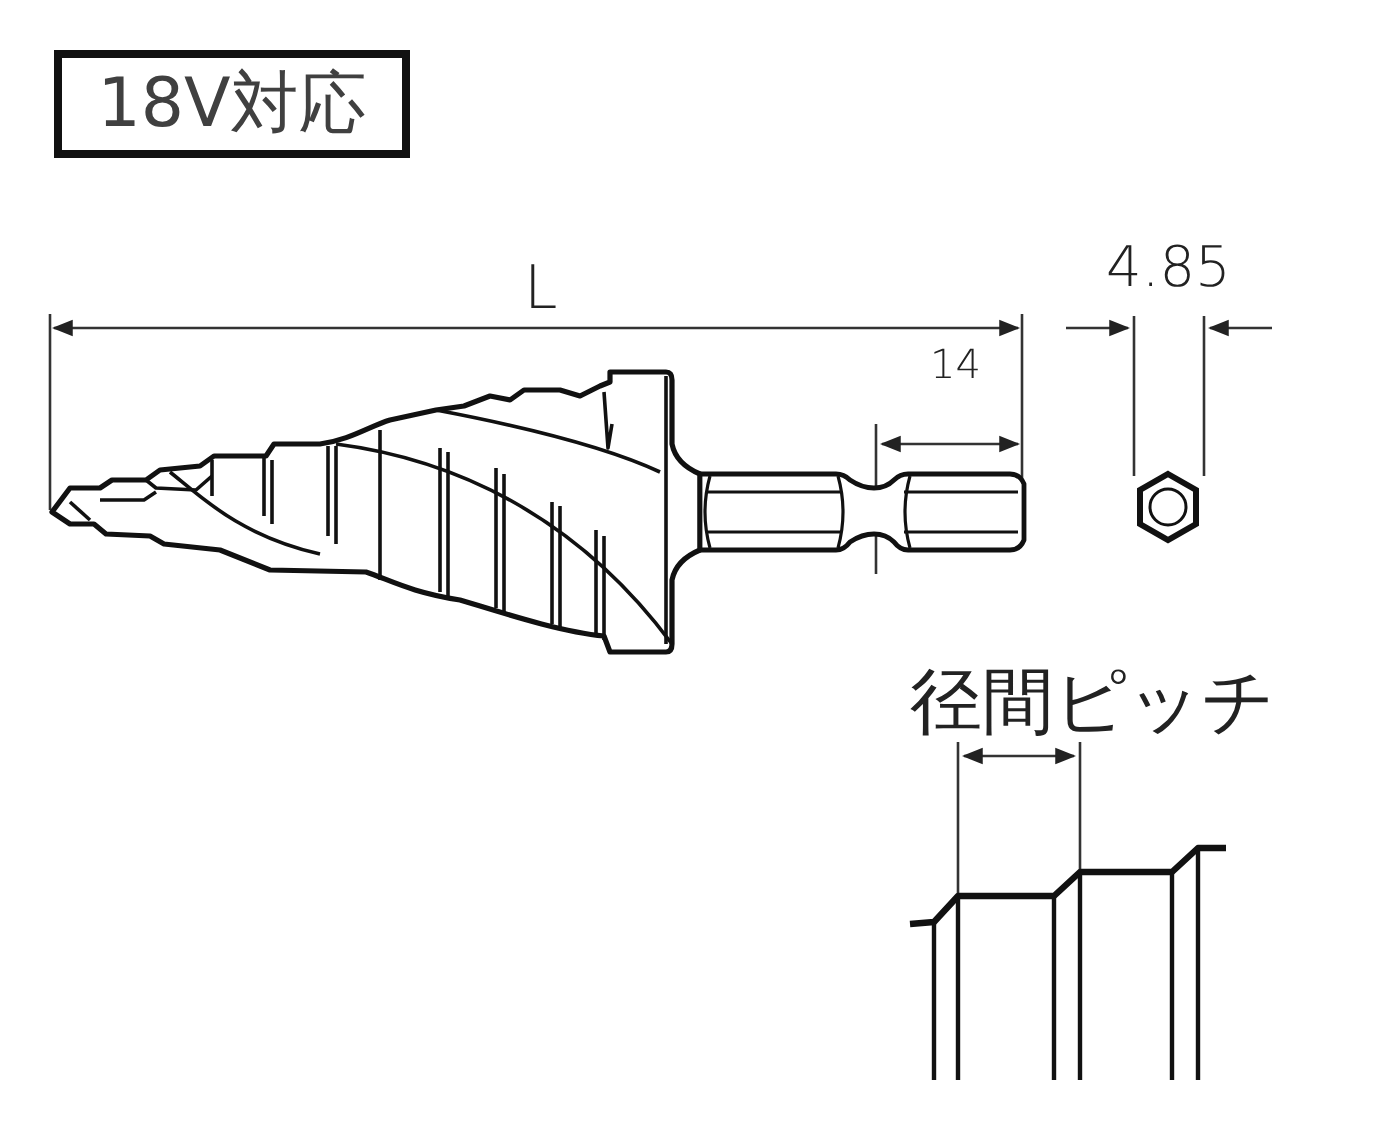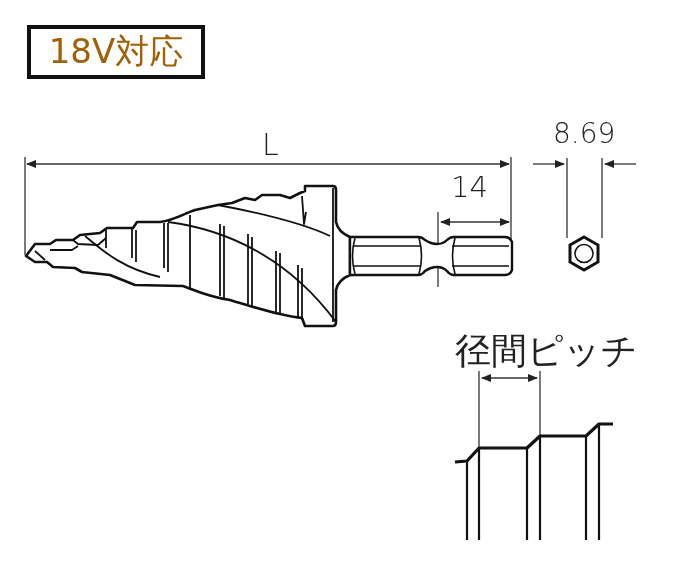--- a/index.html
+++ b/index.html
@@ -1,25 +1,25 @@
 <!DOCTYPE html>
 <html><head>
 <meta charset="utf-8">
 <style>
   html, body { margin: 0; padding: 0; background: #ffffff; }
   body { width: 687px; height: 570px; position: relative; overflow: hidden;
          font-family: "DejaVu Sans", sans-serif; color: #1a1a1a; }
   .badge { position: absolute; left: 27px; top: 25px; width: 178px; height: 54px;
            border: 4px solid #111; box-sizing: border-box; display: flex;
            align-items: center; justify-content: center;
-           font-family: "DejaVu Sans", sans-serif; font-size: 34px; letter-spacing: 0px; color: #a16207; }
+           font-family: "DejaVu Sans", sans-serif; font-size: 34px; letter-spacing: 0px; color: #404040; }
   svg.drawing { position: absolute; left: 0; top: 0; }
   .lbl { position: absolute; font-family: "DejaVu Sans", sans-serif; color: #222; font-weight: 300; }
   .lbl-L { left: 262px; top: 127px; font-size: 30px; }
-  .lbl-14 { left: 451px; top: 170px; font-size: 29px; }
+  .lbl-14 { left: 465px; top: 170px; font-size: 20px; }
   .lbl-635 { left: 553px; top: 117px; font-size: 28px; }
   .lbl-pitch { left: 455px; top: 327px; font-size: 36px; }
 </style>
 </head>
 <body>
 
 <div class="badge">
   <span>18V対応</span>
 </div>
 
@@ -119,14 +119,14 @@
       <line x1="527" y1="448" x2="527" y2="540"></line>
       <line x1="540" y1="436" x2="540" y2="540"></line>
       <line x1="586" y1="436" x2="586" y2="540"></line>
       <line x1="599" y1="424" x2="599" y2="540"></line>
     </g>
   </g>
 </svg>
 
 <div class="lbl lbl-L">L</div>
 <div class="lbl lbl-14">14</div>
-<div class="lbl lbl-635">8.69</div>
+<div class="lbl lbl-635">4.85</div>
 <div class="lbl lbl-pitch">径間ピッチ</div>
 
 </body></html>

